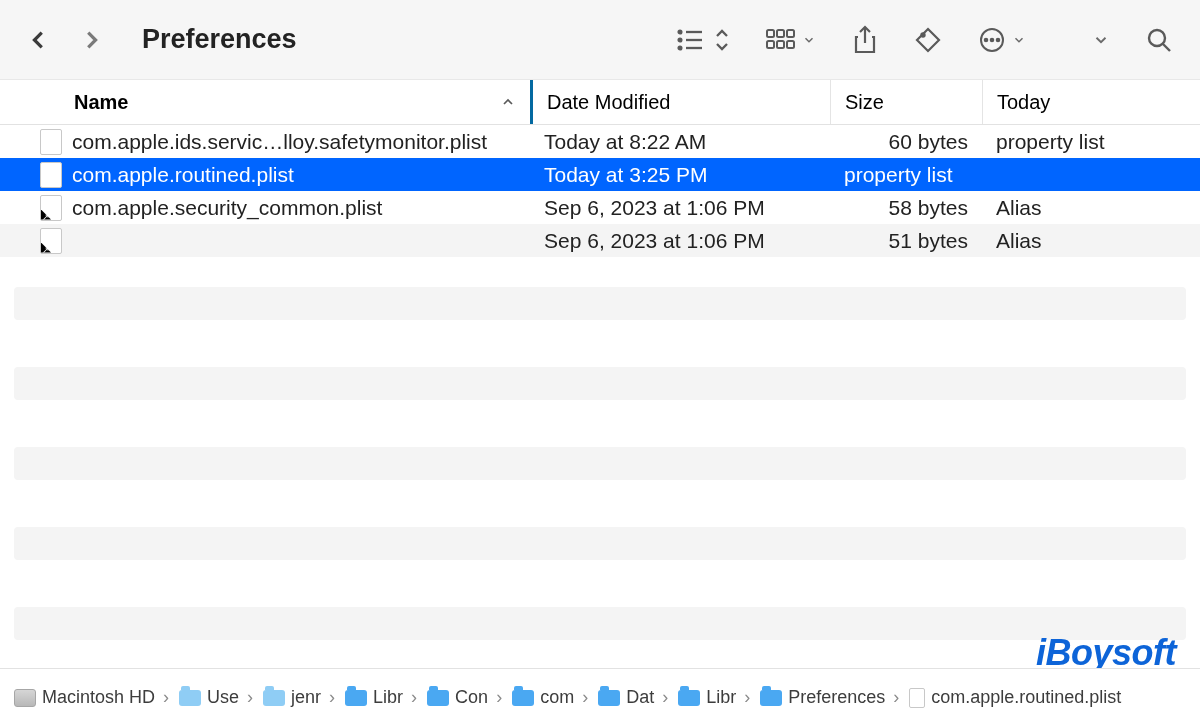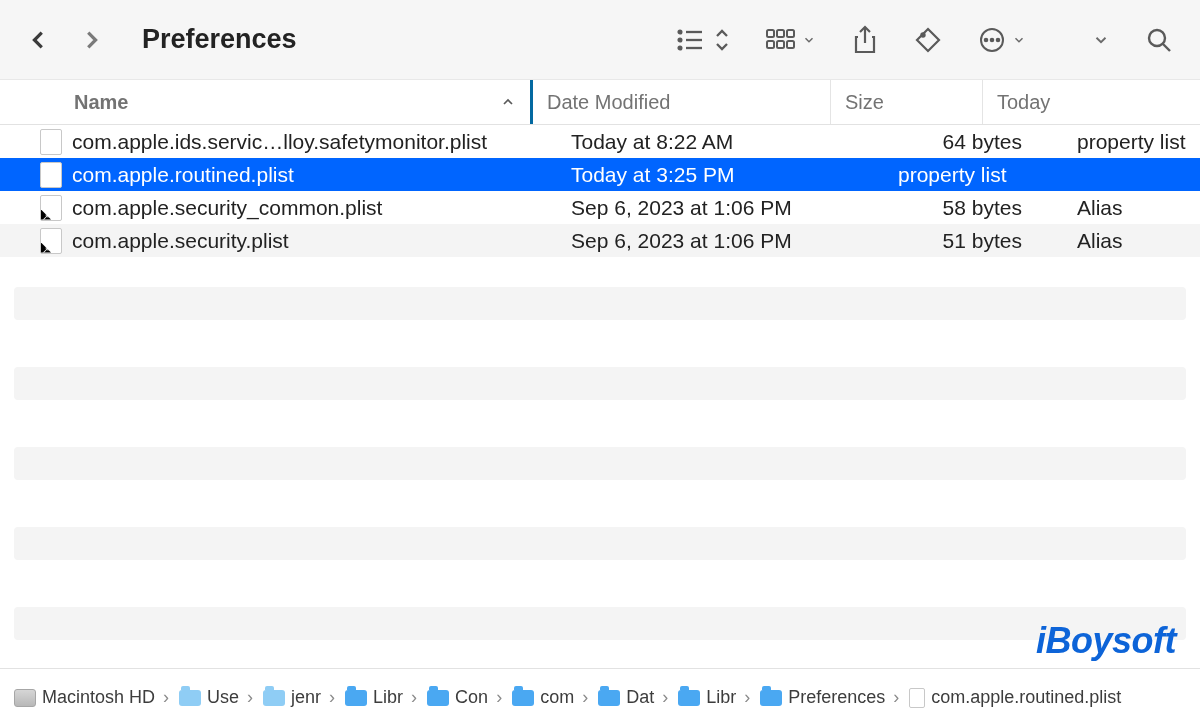--- a/index.html
+++ b/index.html
@@ -11,51 +11,51 @@
 .chevron { width: 22px; height: 22px; stroke: #7a7a7a; stroke-width: 3.5; fill: none; cursor: default; }
 .chevron.back { stroke: #3b3b3b; }
 .title { font-size: 27px; font-weight: 700; color: #232323; margin-left: 16px; }
 .toolbar-spacer { flex: 1; }
 .toolbar-right { display: flex; align-items: center; gap: 36px; }
 .tool-btn { display: flex; align-items: center; gap: 6px; color: #5a5a5a; cursor: default; }
 .tool-btn svg { display: block; }
 .chev-small { width: 14px; height: 14px; stroke: #6a6a6a; stroke-width: 2.5; fill: none; }
 
 
-.header-row { height: 45px; display: flex; align-items: flex-end; border-bottom: 1px solid #e2e2e2; font-size: 20px; color: #737373; }
+.header-row { height: 45px; display: flex; align-items: flex-end; border-bottom: 1px solid #e2e2e2; font-size: 20px; color: #000000; }
 .hcell { display: flex; align-items: center; height: 100%; padding: 0 14px; }
 .hcell.name { width: 530px; padding-left: 74px; font-weight: 600; }
 .hcell.date { width: 300px; border-left: 3px solid #0369a1; }
 .hcell.size { width: 152px; border-left: 1px solid #e4e4e4; }
 .hcell.kind { flex: 1; border-left: 1px solid #e4e4e4; }
 .sort-caret { margin-left: auto; width: 16px; height: 16px; stroke: #5a5a5a; stroke-width: 2.5; fill: none; }
 
 
 .rows { }
-.row { height: 33px; display: flex; align-items: flex-start; font-size: 21px; color: #222; gap: 27px; }
+.row { height: 33px; display: flex; align-items: flex-start; font-size: 21px; color: #222; }
 .row.striped { background: #f4f4f4; }
 .row.selected { background: #0065ff; color: #fff; }
 .cell { display: flex; align-items: center; height: 100%; padding: 0 14px; overflow: hidden; white-space: nowrap; }
 .cell.name { width: 530px; padding-left: 40px; gap: 10px; }
 .cell.date { width: 300px; }
 .cell.size { width: 152px; justify-content: flex-end; }
 .cell.kind { flex: 1; }
 
 .ficon { width: 22px; height: 26px; background: #fff; border: 1px solid #c8c8c8; border-radius: 2px; position: relative; flex-shrink: 0; }
 .ficon.sel { background: #fff; }
 .ficon.alias::after { content: ""; position: absolute; left: 0; bottom: 0; width: 10px; height: 10px; background: #000; clip-path: polygon(0 100%, 100% 100%, 0 0); }
 .ficon.alias::before { content: "↗"; position: absolute; left: 1px; bottom: -2px; font-size: 9px; color: #fff; z-index: 1; }
 
 
 .ghost { height: 33px; background: #f4f4f4; border-radius: 4px; margin: 0 14px; }
 .ghost-gap { height: 47px; }
 .ghosts { padding-top: 30px; }
 
 
-.watermark { position: absolute; right: 24px; bottom: 46px; font-size: 36px; font-weight: 800; font-style: italic; color: #0d64d8; letter-spacing: -0.5px; }
+.watermark { position: absolute; right: 24px; bottom: 34px; font-size: 36px; font-weight: 800; font-style: italic; color: #0d64d8; letter-spacing: -0.5px; }
 
 
 .pathbar { position: absolute; bottom: 0; left: 0; right: 0; height: 40px; border-top: 1px solid #e2e2e2; background: #fff; display: flex; align-items: flex-end; padding: 0 14px; font-size: 18px; color: #3d3d3d; gap: 8px; overflow: hidden; white-space: nowrap; }
 .seg { display: flex; align-items: center; gap: 6px; }
 .seg .sep { color: #8b8b8b; margin: 0 2px; }
 .drive-icon { width: 22px; height: 18px; background: linear-gradient(#d6d6d6,#b8b8b8); border-radius: 3px; border: 1px solid #a6a6a6; }
 .folder-icon { width: 22px; height: 16px; background: #4aa8f2; border-radius: 3px; position: relative; }
 .folder-icon::before { content: ""; position: absolute; top: -4px; left: 2px; width: 9px; height: 4px; background: #4aa8f2; border-radius: 2px 2px 0 0; }
 .doc-icon { width: 16px; height: 20px; background: #fff; border: 1px solid #c8c8c8; border-radius: 2px; }
 .folder-icon.light { background: #8fcdf5; }
@@ -162,21 +162,21 @@
 <div class="rows">
   <div class="row">
     <div class="cell name">
         <div class="ficon"></div>
         <span>com.apple.ids.servic…lloy.safetymonitor.plist</span>
       </div>
     <div class="cell date">
         <span>Today at 8:22 AM</span>
       </div>
     <div class="cell size">
-        <span>64 bytes</span>
+        <span>60 bytes</span>
       </div>
     <div class="cell kind">
         <span>property list</span>
       </div>
   </div>
   <div class="row selected">
     <div class="cell name">
         <div class="ficon sel"></div>
         <span>com.apple.routined.plist</span>
       </div>
@@ -198,21 +198,20 @@
     <div class="cell size">
         <span>58 bytes</span>
       </div>
     <div class="cell kind">
         <span>Alias</span>
       </div>
   </div>
   <div class="row striped">
     <div class="cell name">
         <div class="ficon alias"></div>
-        <span>com.apple.security.plist</span>
       </div>
     <div class="cell date">
         <span>Sep 6, 2023 at 1:06 PM</span>
       </div>
     <div class="cell size">
         <span>51 bytes</span>
       </div>
     <div class="cell kind">
         <span>Alias</span>
       </div>

